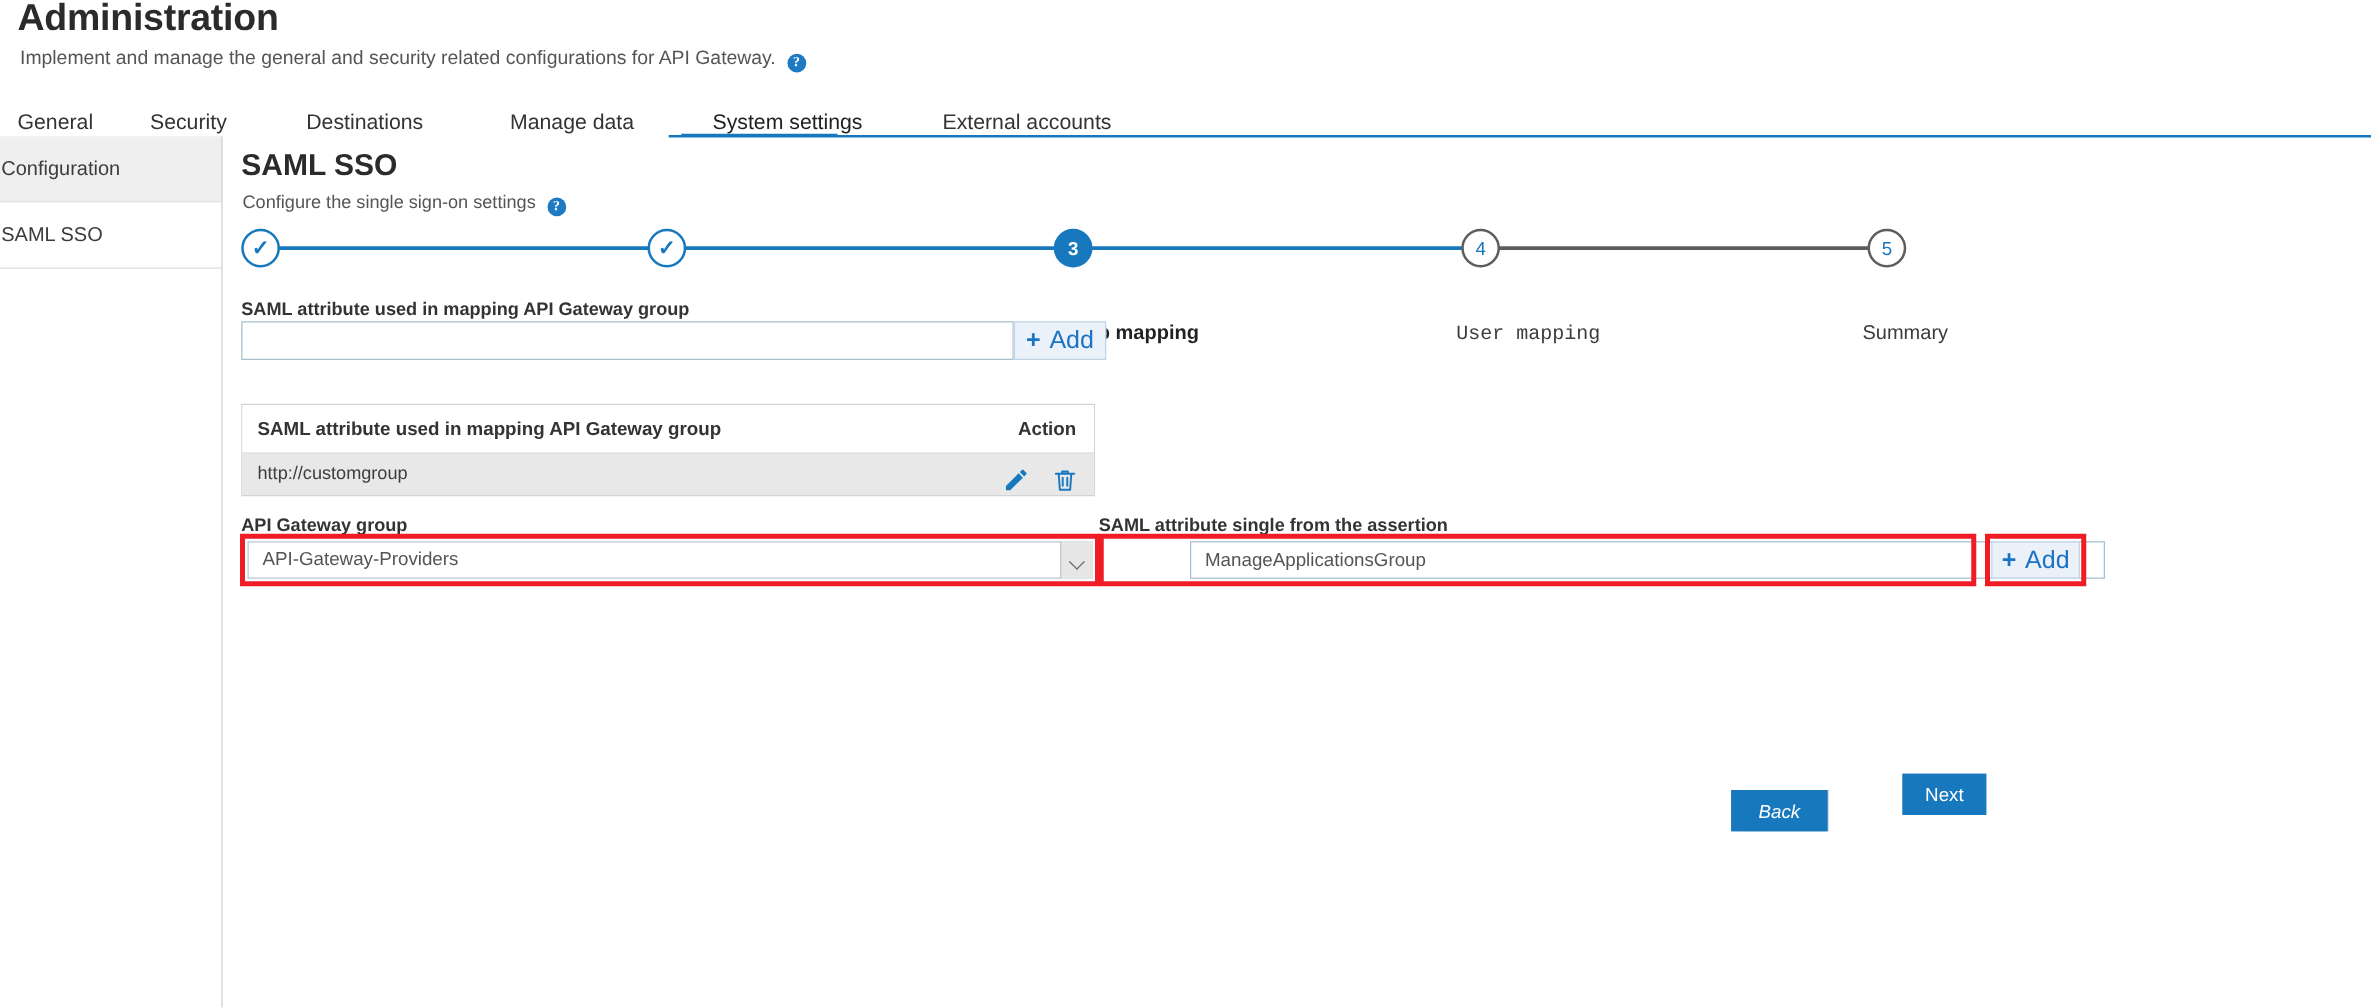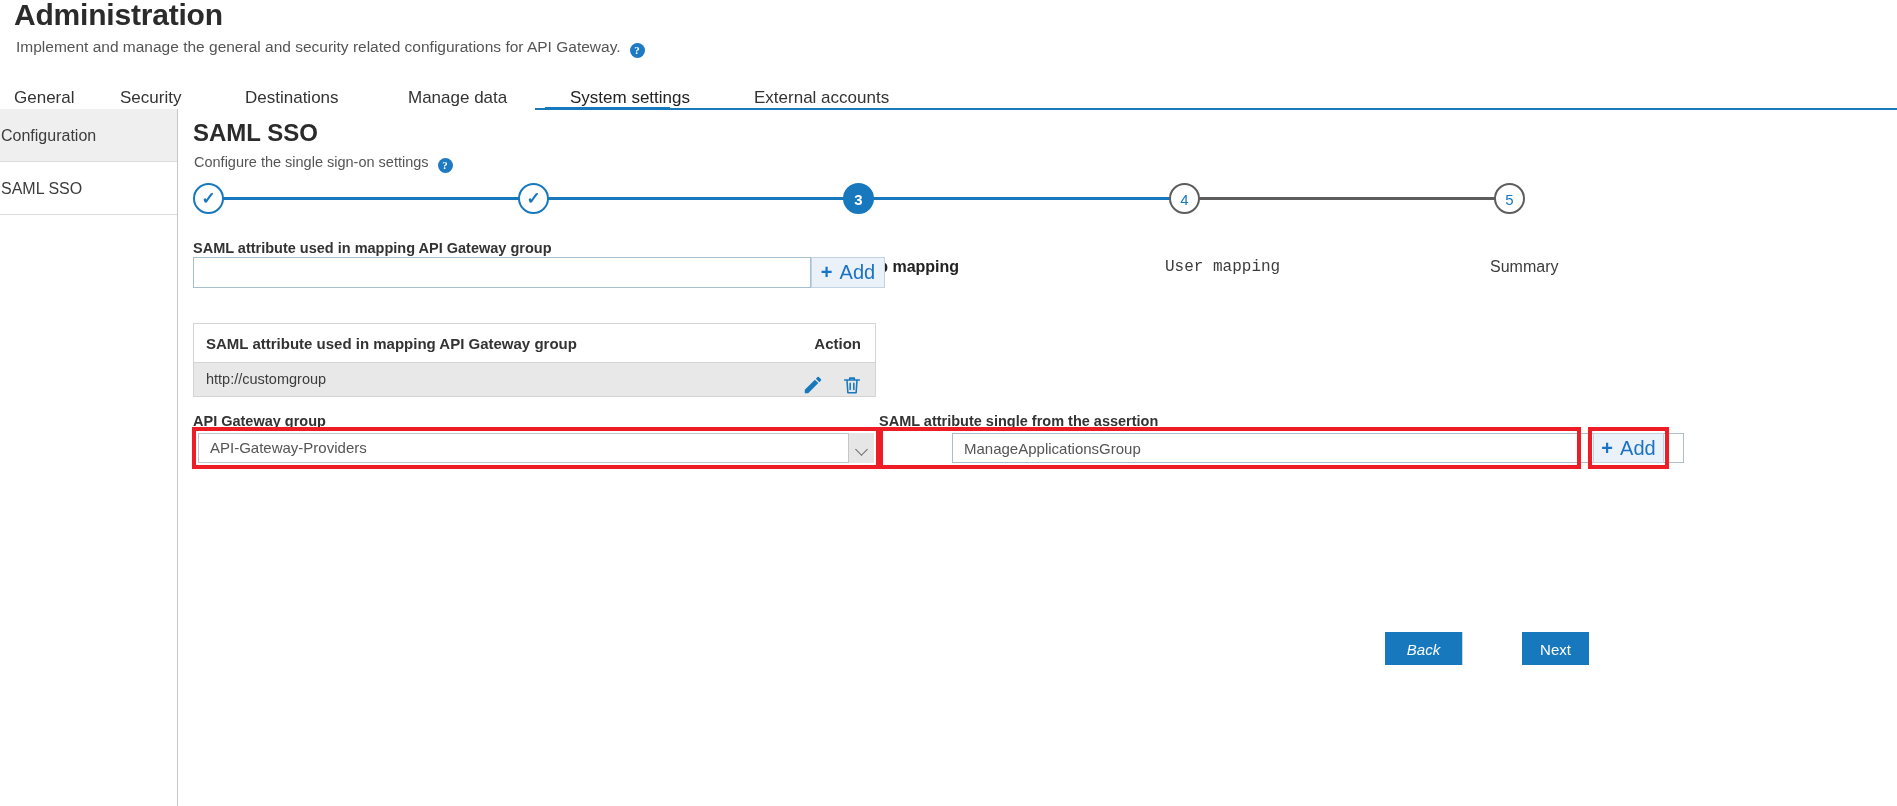--- a/index.html
+++ b/index.html
@@ -262,16 +262,16 @@
     <input class="text-input" style="left: 729px; top: 324px; width: 732px; height: 30px; margin-left: 44px;" type="text" value="ManageApplicationsGroup">
     <div class="red-box" style="left:700px; top:318px; width:702px; height:42px;"></div>
 
     <div class="add-btn" style="left:1414px; top:324px; width:71px; height:30px; line-height:28px;">
       <span class="plus">+</span><span>Add</span>
     </div>
     <div class="red-box" style="left:1409px; top:318px; width:81px; height:42px;"></div>
 
     <div class="btn secondary" style="left:1195px; top:523px; width:69px;">Cancel</div>
     <div class="btn primary" style="left:1206px; top:523px; width:77px;font-style:italic;">Back</div>
-    <div class="btn primary" style="left:1343px; top:523px; width:67px;">Next</div>
+    <div class="btn primary" style="left:1343px; top:510px; width:67px;">Next</div>
 
   </div>
 </div>
 
 </body></html>

